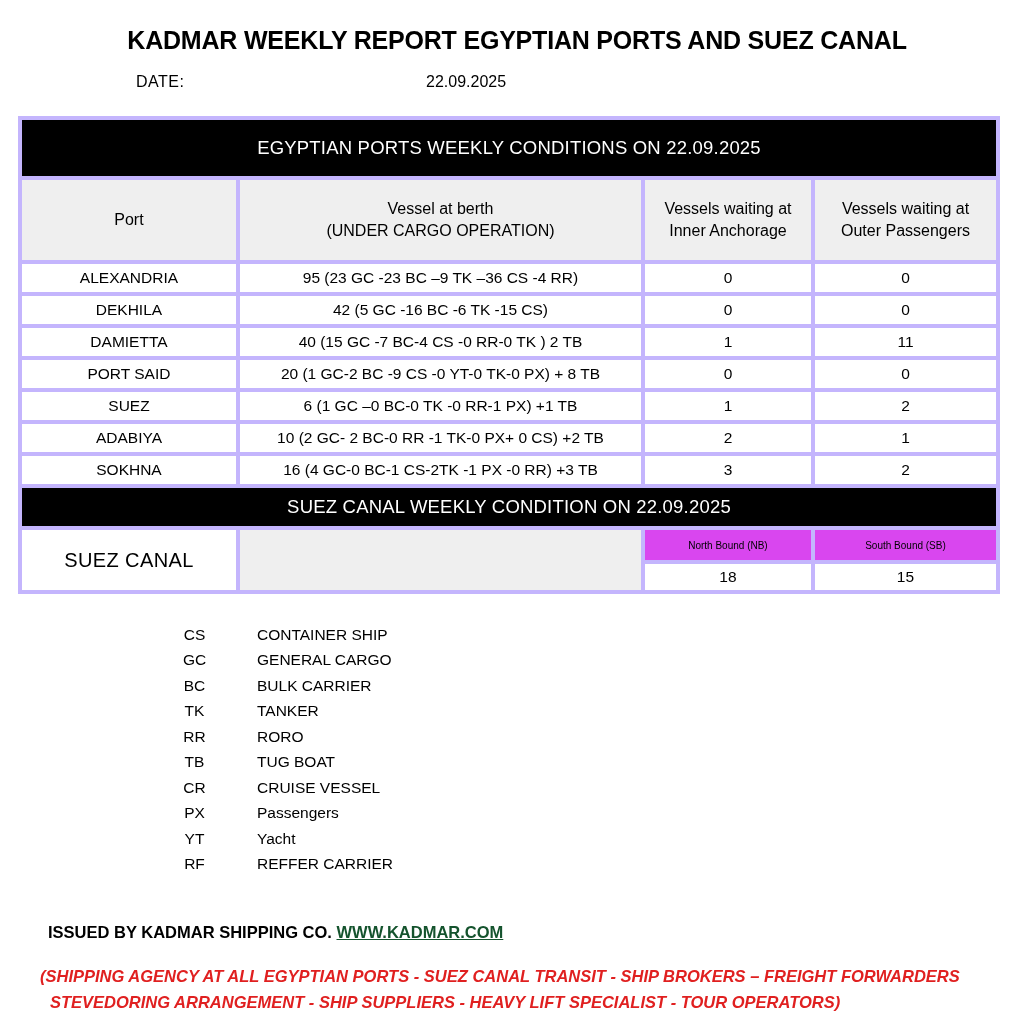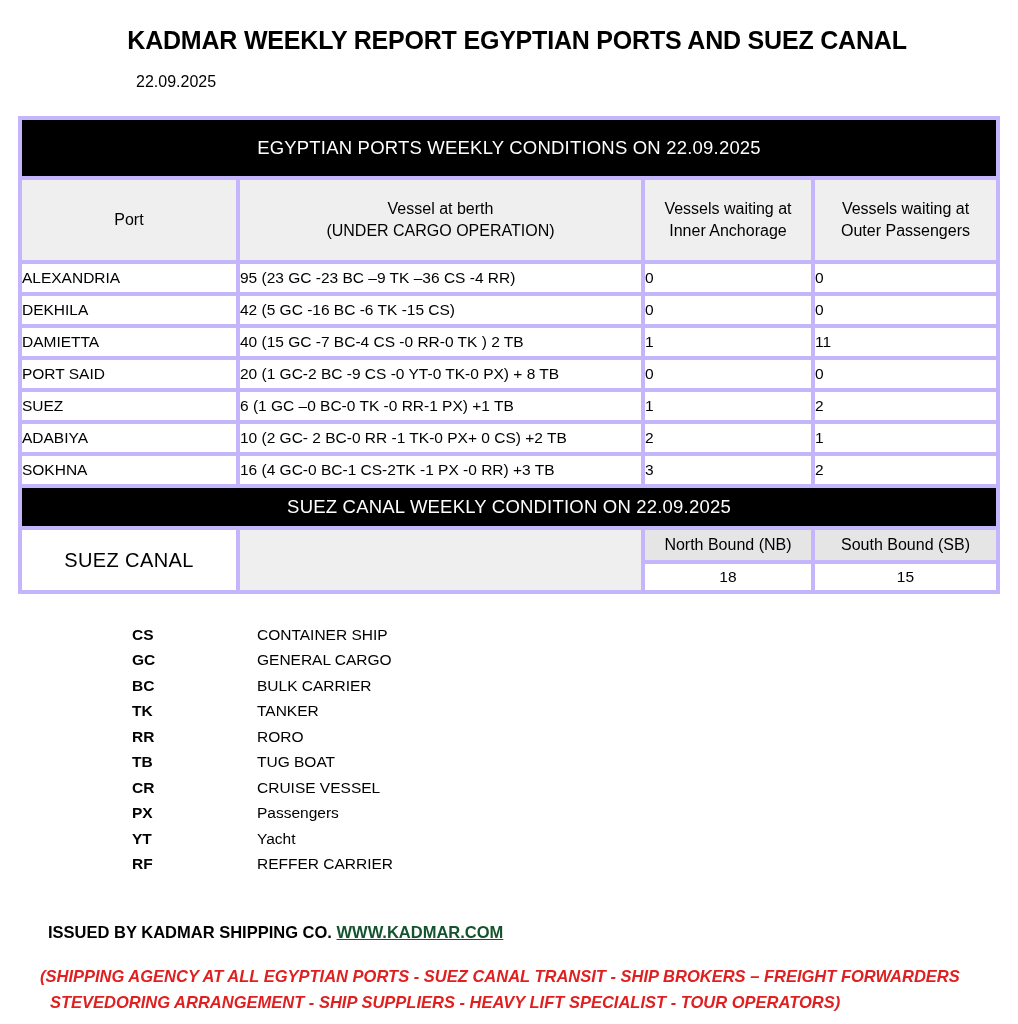--- a/index.html
+++ b/index.html
@@ -69,27 +69,27 @@
   }
   .hdr {
     background: #efefef;
     text-align: center;
     font-size: 16px;
     height: 80px;
     line-height: 1.35;
     padding: 0 6px;
   }
   .hdr-sub {
-    background: #e5e5e5;
-    text-align: center;
-    font-size: 16px;
+    background: #d946ef;
+    text-align: center;
+    font-size: 10px;
     height: 30px;
   }
   .cell {
-    text-align: left;
+    text-align: center;
     font-size: 15.5px;
     height: 28px;
   }
   .cell-port {
     font-size: 15.5px;
   }
   .cell-berth {
     font-size: 15.5px;
   }
   .suez-label {
@@ -111,22 +111,21 @@
     padding-left: 132px;
     font-size: 15.5px;
   }
   .legend-row {
     display: flex;
     height: 25.5px;
     align-items: center;
   }
   .legend-code {
     width: 125px;
-    text-align: left;
-    font-weight: bold;
+    text-align: center;
   }
   .legend-desc {
     padding-left: 0px;
   }
   .issued {
     margin-top: 46px;
     padding-left: 48px;
     font-size: 16.5px;
     font-weight: bold;
   }
@@ -149,20 +148,21 @@
   }
 </style>
 </head>
 <body>
 
 <div class="page">
 
   <div class="doc-title">KADMAR WEEKLY REPORT EGYPTIAN PORTS AND SUEZ CANAL</div>
 
   <div class="date-row">
+    <span class="date-label">DATE:</span>
     <span class="date-value">22.09.2025</span>
   </div>
 
   <table class="report">
     <colgroup>
       <col style="width:218px">
       <col style="width:405px">
       <col style="width:170px">
       <col style="width:185px">
     </colgroup>

